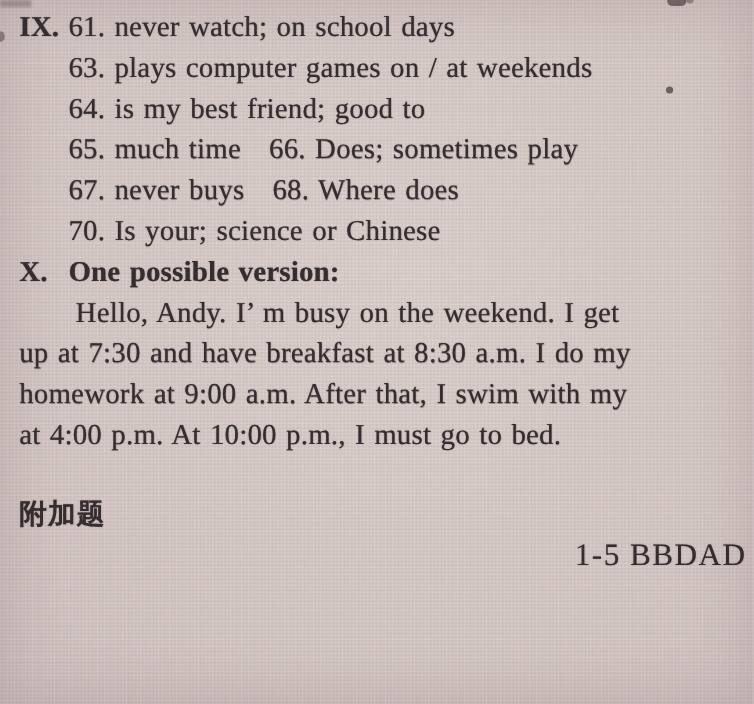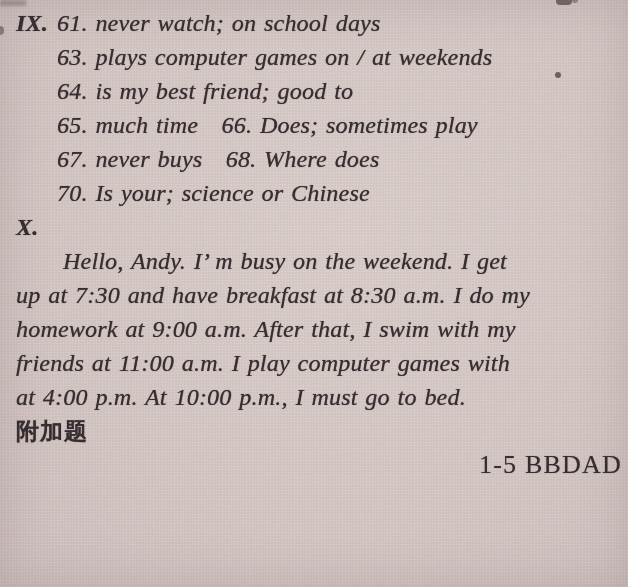--- a/index.html
+++ b/index.html
@@ -19,37 +19,37 @@
     padding: 6px 6px 0 16px;
     box-shadow: inset 0 0 48px rgba(112,92,94,0.22);
   }
   .line {
     font-size: 24px;
     line-height: 34px;
     white-space: pre;
     letter-spacing: 0.2px;
     word-spacing: 1.6px;
     text-shadow: 0 0 1px rgba(44,36,39,0.55), 0.4px 0.4px 0 rgba(44,36,39,0.35);
-    font-style: italic;
   }
   .row { display: flex; }
   .marker {
     flex: 0 0 41px;
     font-weight: 700;
   }
   .indent { padding-left: 41px; }
   .bold { font-weight: 700; }
   .essay-first { text-indent: 47px; }
   .extra-title {
     font-family: "DejaVu Sans", "Liberation Sans", sans-serif;
     font-size: 23px;
     line-height: 34px;
     font-weight: 700;
     letter-spacing: 1px;
     text-shadow: 0 0 1px rgba(44,36,39,0.6);
+    margin-top: 32px;
   }
   .final-answers {
     font-size: 26px;
     line-height: 34px;
     letter-spacing: 1.2px;
     text-shadow: 0 0 1px rgba(44,36,39,0.55);
     text-align: right;
   }
   .grain {
     position: absolute; inset: 0;
@@ -73,26 +73,26 @@
     <span>61. never watch; on school days</span>
   </div>
   <div class="line indent">63. plays computer games on / at weekends</div>
   <div class="line indent">64. is my best friend; good to</div>
   <div class="line indent">65. much time   66. Does; sometimes play</div>
   <div class="line indent">67. never buys   68. Where does</div>
   <div class="line indent">70. Is your; science or Chinese</div>
 
   <div class="row line bold">
     <span class="marker">X.</span>
+    <span>One possible version:</span>
   </div>
 
   <div class="line essay-first">Hello, Andy. I’ m busy on the weekend. I get</div>
   <div class="line">up at 7:30 and have breakfast at 8:30 a.m. I do my</div>
   <div class="line">homework at 9:00 a.m. After that, I swim with my</div>
-  <div class="line">friends at 11:00 a.m. I play computer games with</div>
   <div class="line">at 4:00 p.m. At 10:00 p.m., I must go to bed.</div>
 
   <div class="extra-title">附加题</div>
   <div class="final-answers">1-5 BBDAD</div>
 
 </div>
 
 <div class="speck speck-a"></div>
 <div class="speck speck-b"></div>
 <div class="speck speck-c"></div>

